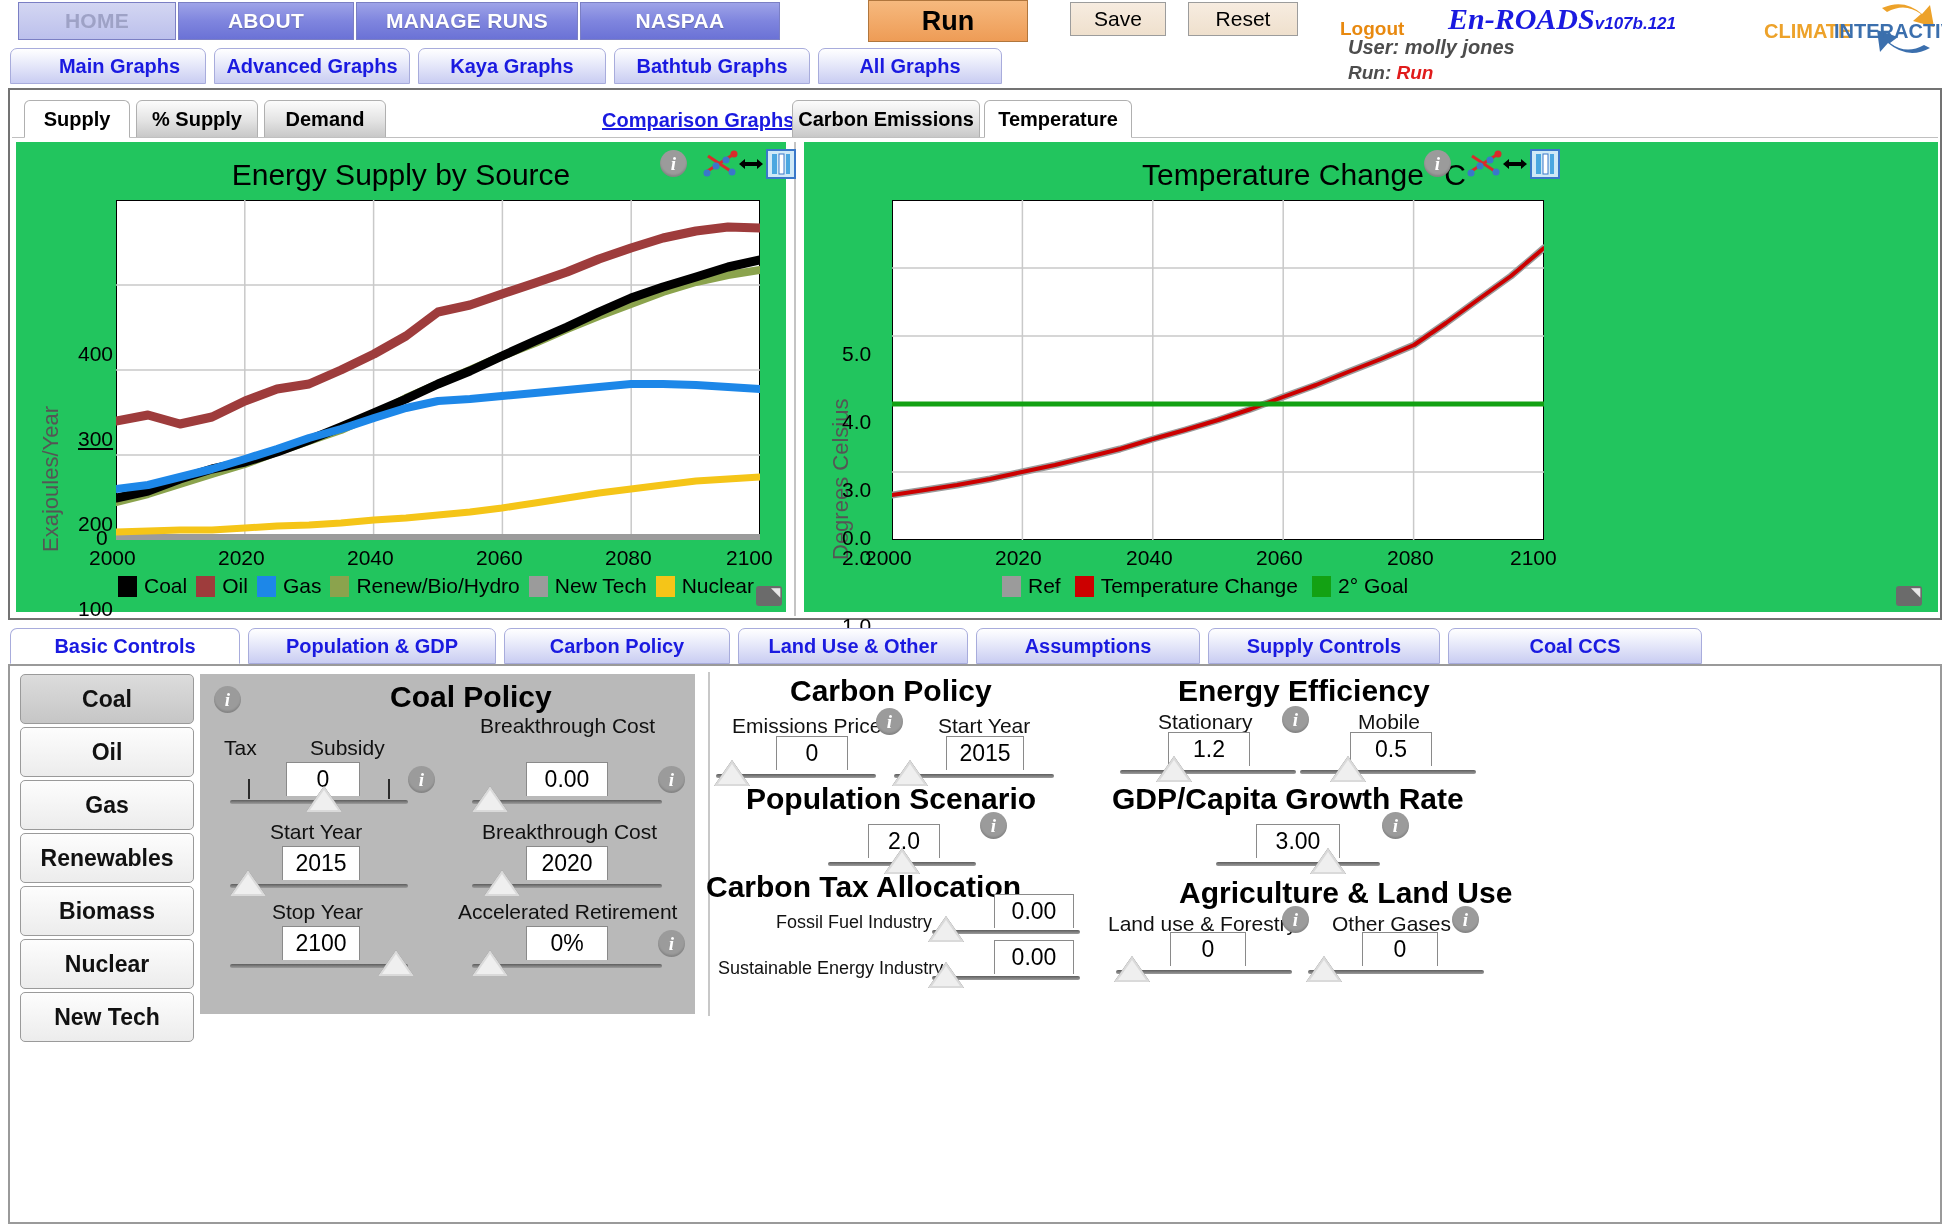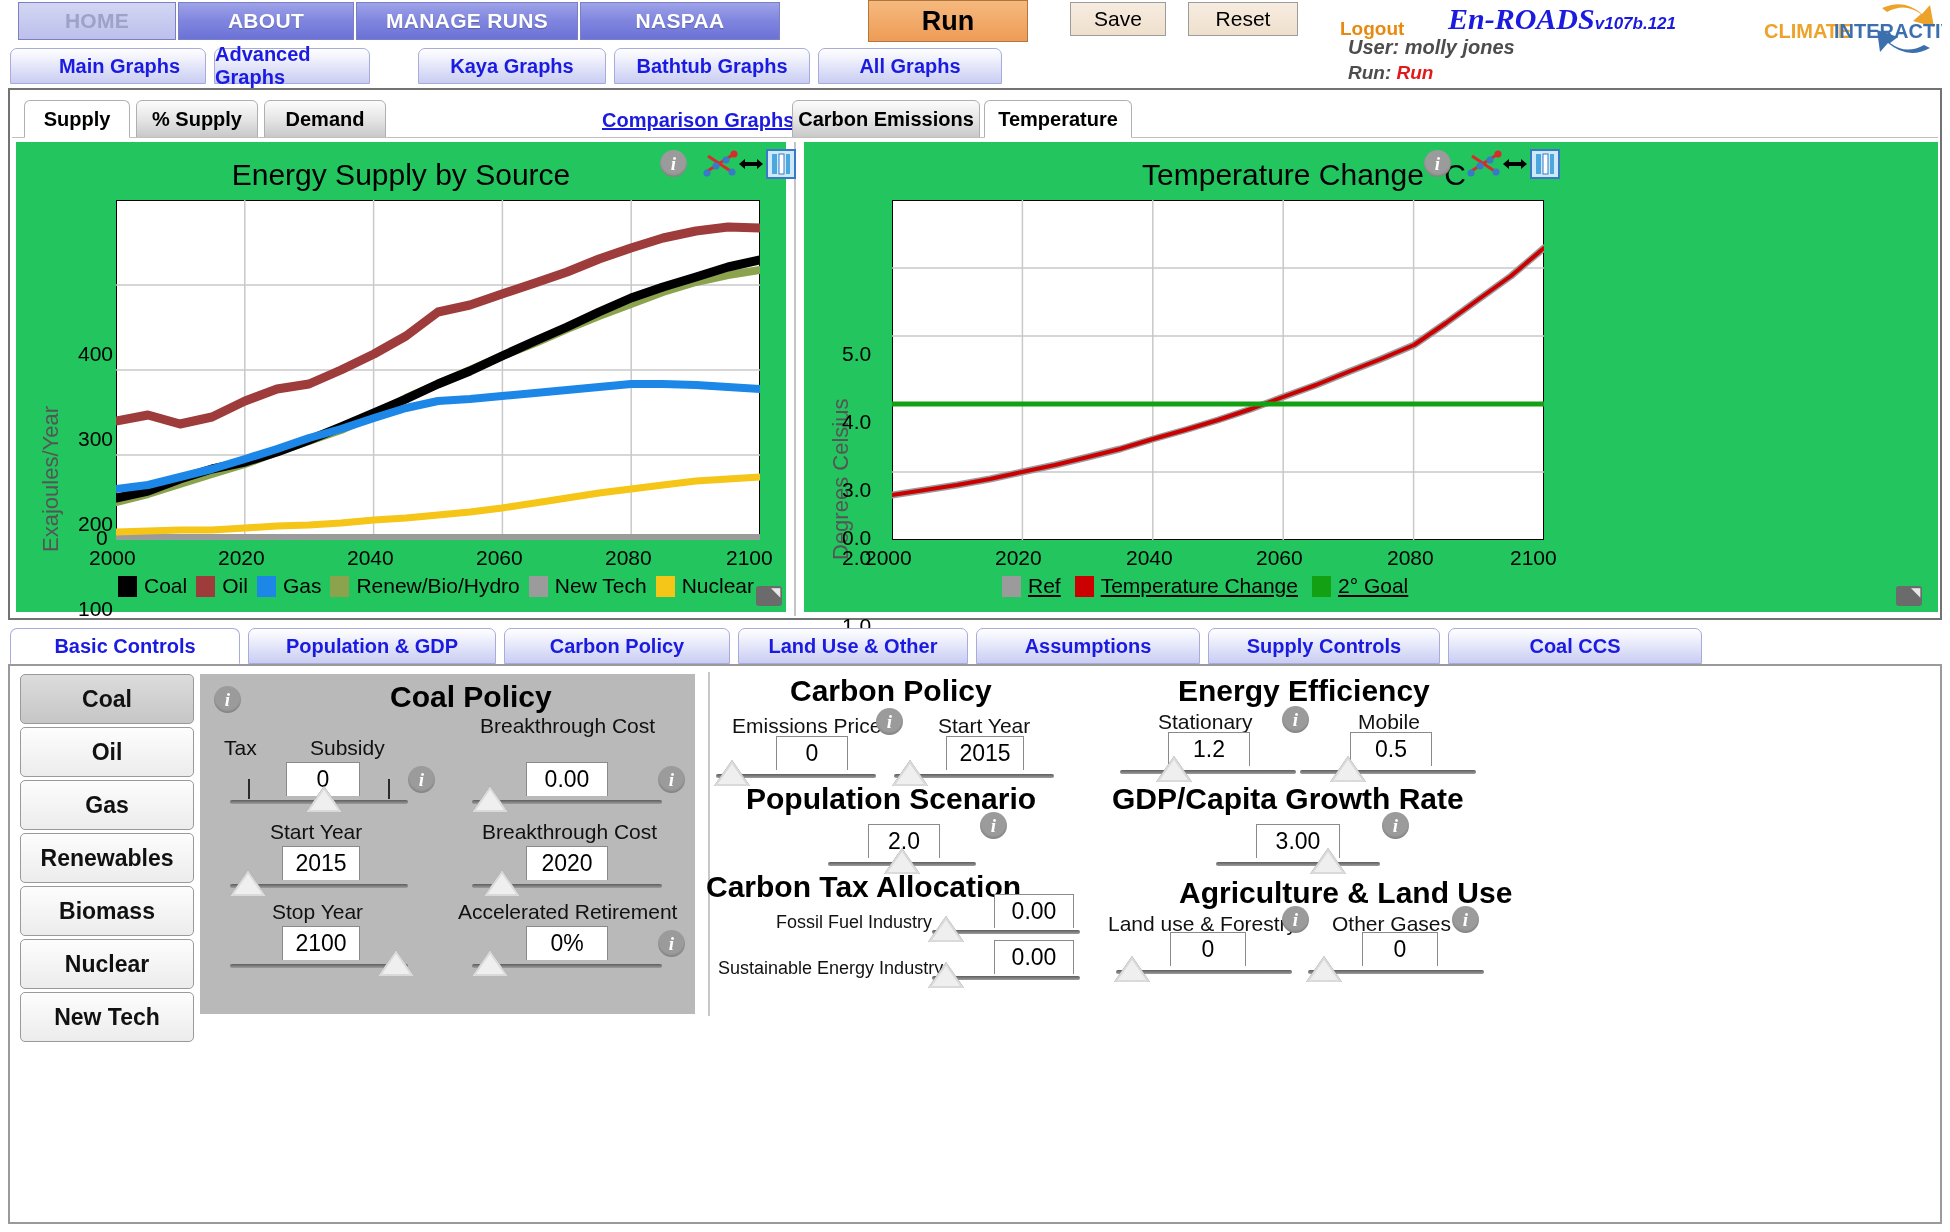--- a/index.html
+++ b/index.html
@@ -225,21 +225,21 @@
     <path d="M166 46 q-22 12 -42 -5 l-8 9 l-3 -22 l21 7 l-8 6 q16 12 34 2 z" fill="#3b6fad"></path>
     <text x="0" y="36" font-family="Liberation Sans, sans-serif" font-size="20" font-weight="bold" fill="#eda22a">CLIMATE</text>
     <text x="70" y="36" font-family="Liberation Sans, sans-serif" font-size="20" font-weight="bold" fill="#3b6fad">INTERACTIVE</text>
   </svg>
 </div>
 
 <div class="graphtabs">
   <div class="gtab" style="left:0px;width:196px;padding-left:23px;">
       <span>Main Graphs</span>
     </div>
-  <div class="gtab" style="left:204px;width:156px;">
+  <div class="gtab" style="left:204px;width:196px;">
       <span>Advanced Graphs</span>
     </div>
   <div class="gtab" style="left:408px;width:188px;">
       <span>Kaya Graphs</span>
     </div>
   <div class="gtab" style="left:604px;width:196px;justify-content:center;">
       <span>Bathtub Graphs</span>
     </div>
   <div class="gtab" style="left:808px;width:184px;">
       <span>All Graphs</span>
@@ -312,21 +312,21 @@
       <polyline fill="none" stroke="#8ba34d" stroke-width="8" stroke-linecap="round" stroke-linejoin="round" points="0,302 32,294 64,284 96,274 129,264 161,252 193,241 225,230 258,215 290,198 322,184 354,170 386,156 419,143 451,129 483,116 515,104 547,92 580,82 612,75 644,70"></polyline>
 
       <polyline fill="none" stroke="#000000" stroke-width="9" stroke-linecap="round" stroke-linejoin="round" points="0,298 32,291 64,279 96,269 129,262 161,252 193,240 225,227 258,213 290,199 292,198 322,184 354,171 386,156 419,141 451,127 483,112 515,98 547,87 580,77 612,67 644,60"></polyline>
 
       <polyline fill="none" stroke="#1d87e8" stroke-width="8" stroke-linecap="round" stroke-linejoin="round" points="0,289 32,285 32,285 64,277 96,269 129,259 161,249 193,238 225,229 258,218 290,208 322,201 354,199 386,196 419,193 451,190 483,187 515,184 547,184 580,185 612,187 644,189"></polyline>
 
       <polyline fill="none" stroke="#9e3c3c" stroke-width="9" stroke-linecap="round" stroke-linejoin="round" points="0,221 32,215 64,224 96,217 129,201 161,189 193,184 225,170 258,154 290,136 322,112 354,105 386,94 419,83 451,72 483,59 515,48 547,38 580,31 612,27 644,28"></polyline>
     </svg>
 
     <div class="ticklbl" style="left:62px;top:200px;">400</div>
-    <div class="ticklbl" style="left:62px;top:285px;">300</div>
+    <div class="ticklbl" style="left:62px;top:285px;text-decoration:underline;">300</div>
     <div class="ticklbl" style="left:62px;top:370px;">200</div>
     <div class="ticklbl" style="left:62px;top:455px;">100</div>
     <div class="ticklbl" style="left:80px;top:384px;">0</div>
 
     <div class="ticklbl" style="left:73px;top:404px;">2000</div>
     <div class="ticklbl" style="left:202px;top:404px;">2020</div>
     <div class="ticklbl" style="left:331px;top:404px;">2040</div>
     <div class="ticklbl" style="left:460px;top:404px;">2060</div>
     <div class="ticklbl" style="left:589px;top:404px;">2080</div>
     <div class="ticklbl" style="left:710px;top:404px;">2100</div>
@@ -413,21 +413,21 @@
     <div class="ticklbl" style="left:38px;top:472px;">1.0</div>
     <div class="ticklbl" style="left:38px;top:384px;">0.0</div>
 
     <div class="ticklbl" style="left:61px;top:404px;">2000</div>
     <div class="ticklbl" style="left:191px;top:404px;">2020</div>
     <div class="ticklbl" style="left:322px;top:404px;">2040</div>
     <div class="ticklbl" style="left:452px;top:404px;">2060</div>
     <div class="ticklbl" style="left:583px;top:404px;">2080</div>
     <div class="ticklbl" style="left:706px;top:404px;">2100</div>
 
-    <div class="legend" style="left:198px;top:432px;gap:14px;text-decoration:underline;">
+    <div class="legend" style="left:198px;top:432px;gap:14px;">
       <span class="ent">
           <span class="sw" style="background:#9b9b9b"></span>
           <span>Ref</span>
         </span>
       <span class="ent">
           <span class="sw" style="background:#cc0000"></span>
           <span>Temperature Change</span>
         </span>
       <span class="ent">
           <span class="sw" style="background:#13a113"></span>

